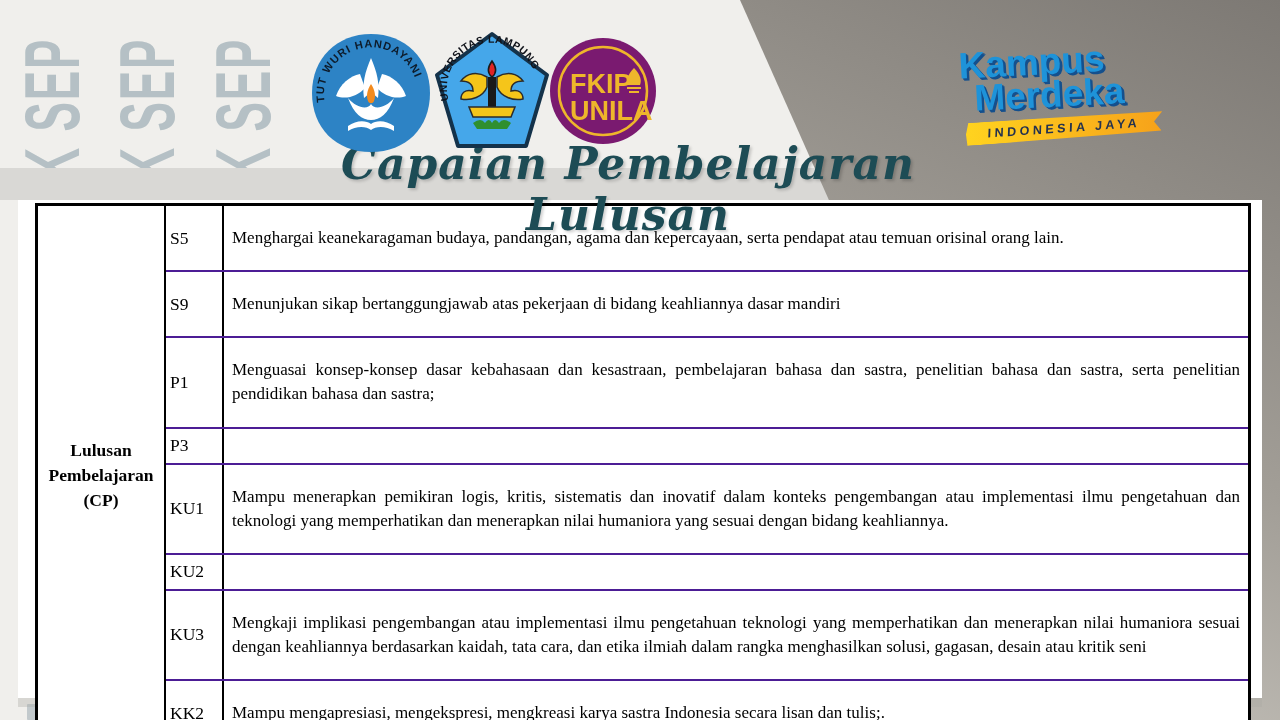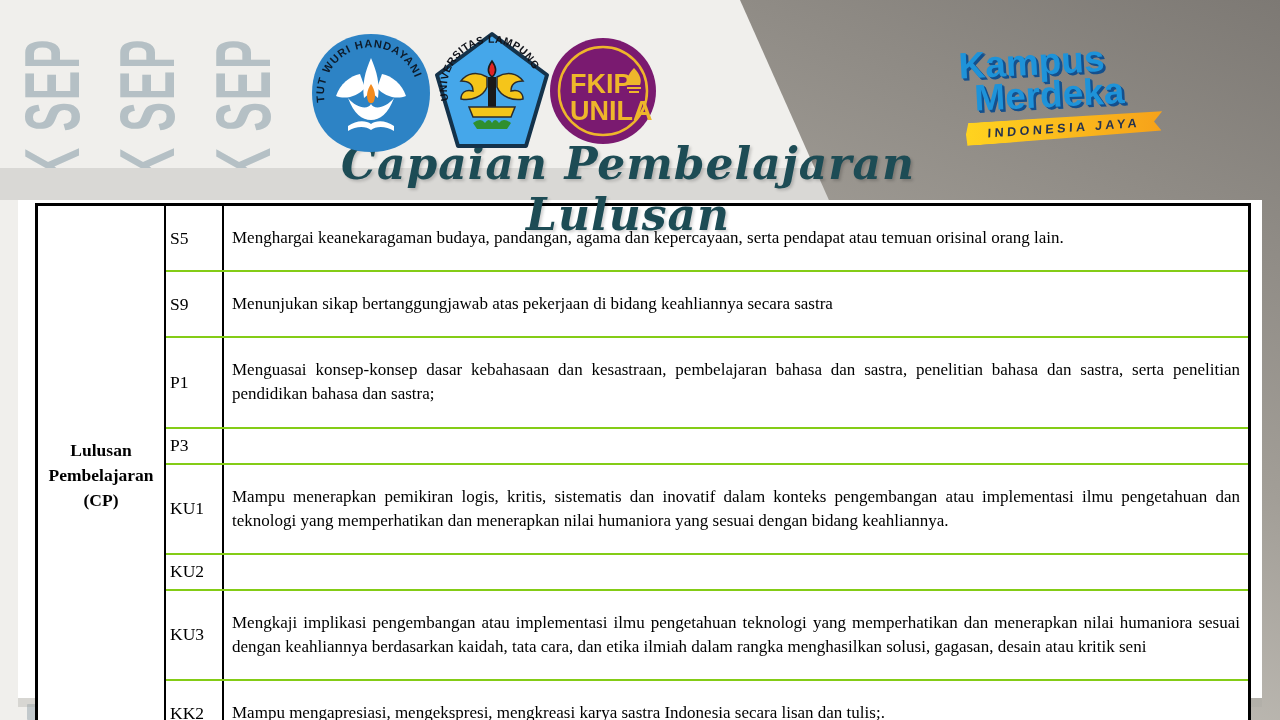--- a/index.html
+++ b/index.html
@@ -24,21 +24,21 @@
     background:linear-gradient(205deg,#7d7974 0%,#a29e97 38%,#cfccc5 72%,#dcd9d3 100%);
     clip-path:polygon(740px 0px,1280px 0px,1280px 720px,1060px 720px);}
 
   
   .panel{position:absolute;left:18px;top:200px;width:1244px;height:498px;background:#ffffff;z-index:4;
          box-shadow:0 9px 0 rgba(170,168,162,.35);}
   .cp-table{position:absolute;left:17px;top:3px;width:1210px;border:3px solid #000;display:flex;background:#fff;}
   .cp-head{width:118px;border-right:2px solid #000;display:flex;align-items:center;justify-content:center;
            text-align:center;font-weight:bold;font-size:17.5px;line-height:1.45;padding:4px;}
   .rows{flex:1;display:flex;flex-direction:column;}
-  .row{display:flex;border-top:2px solid #84cc16;}
+  .row{display:flex;border-top:2px solid #4c1d95;}
   .row:first-child{border-top:none;}
   .code{width:48px;border-right:2px solid #000;padding:2px 4px;display:flex;align-items:center;font-size:17.5px;}
   .desc{flex:1;padding:20px 8px;display:flex;font-size:17px;line-height:1.42;}
   .desc .txt{width:100%;}
   .row.justify .desc .txt{text-align:justify;}
   .r0{min-height:50px}.r1{min-height:44px}.r2{min-height:53px}.r3{min-height:34px}.r4{min-height:53px}
   .r5{min-height:34px}.r6{min-height:62px}.r7{min-height:34px}.r8{min-height:53px}.r9{min-height:45px}
 
   
   .slide-title{position:absolute;left:288px;top:138px;width:680px;text-align:center;z-index:6;
@@ -93,21 +93,21 @@
   <div class="row r0">
     <div class="code">S5</div>
     <div class="desc">
             <div class="txt">Menghargai keanekaragaman budaya, pandangan, agama dan kepercayaan, serta pendapat atau temuan orisinal orang lain.</div>
           </div>
   </div>
 
   <div class="row r1">
     <div class="code">S9</div>
     <div class="desc">
-            <div class="txt">Menunjukan sikap bertanggungjawab atas pekerjaan di bidang keahliannya secara sastra</div>
+            <div class="txt">Menunjukan sikap bertanggungjawab atas pekerjaan di bidang keahliannya dasar mandiri</div>
           </div>
   </div>
 
   <div class="row r2 justify">
     <div class="code">P1</div>
     <div class="desc">
             <div class="txt">Menguasai konsep-konsep dasar kebahasaan dan kesastraan, pembelajaran bahasa dan sastra, penelitian bahasa dan sastra, serta penelitian pendidikan bahasa dan sastra;</div>
           </div>
   </div>
 

